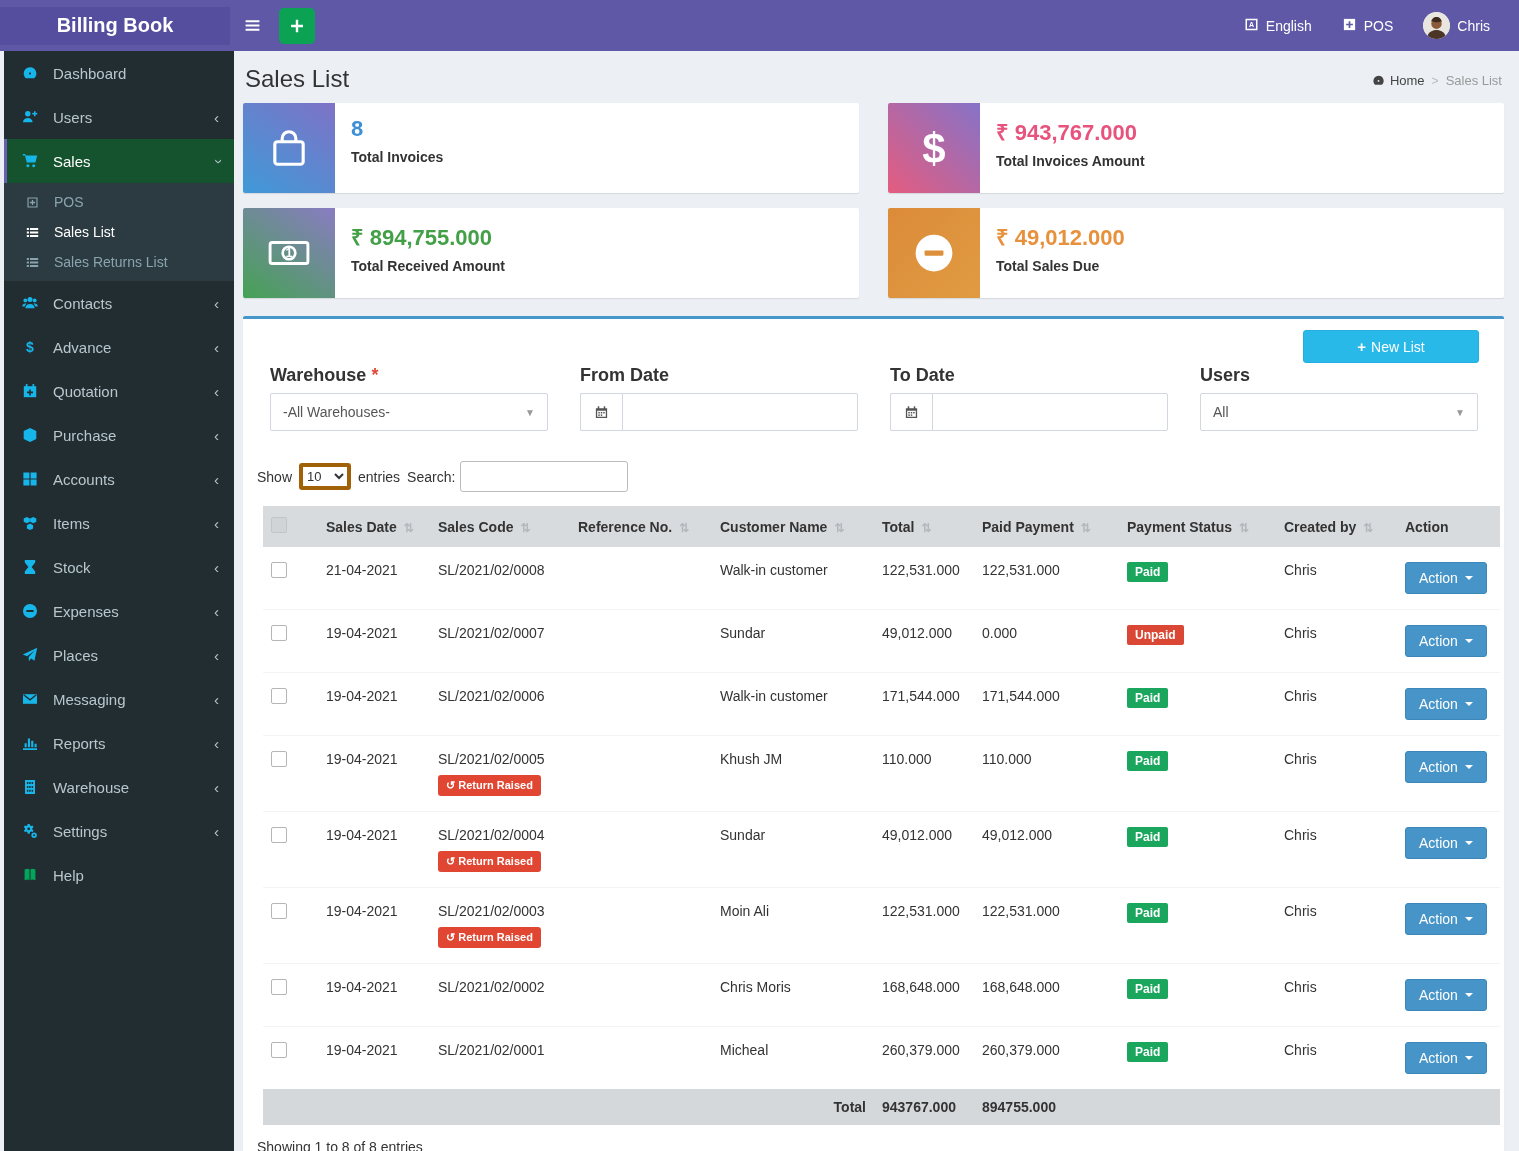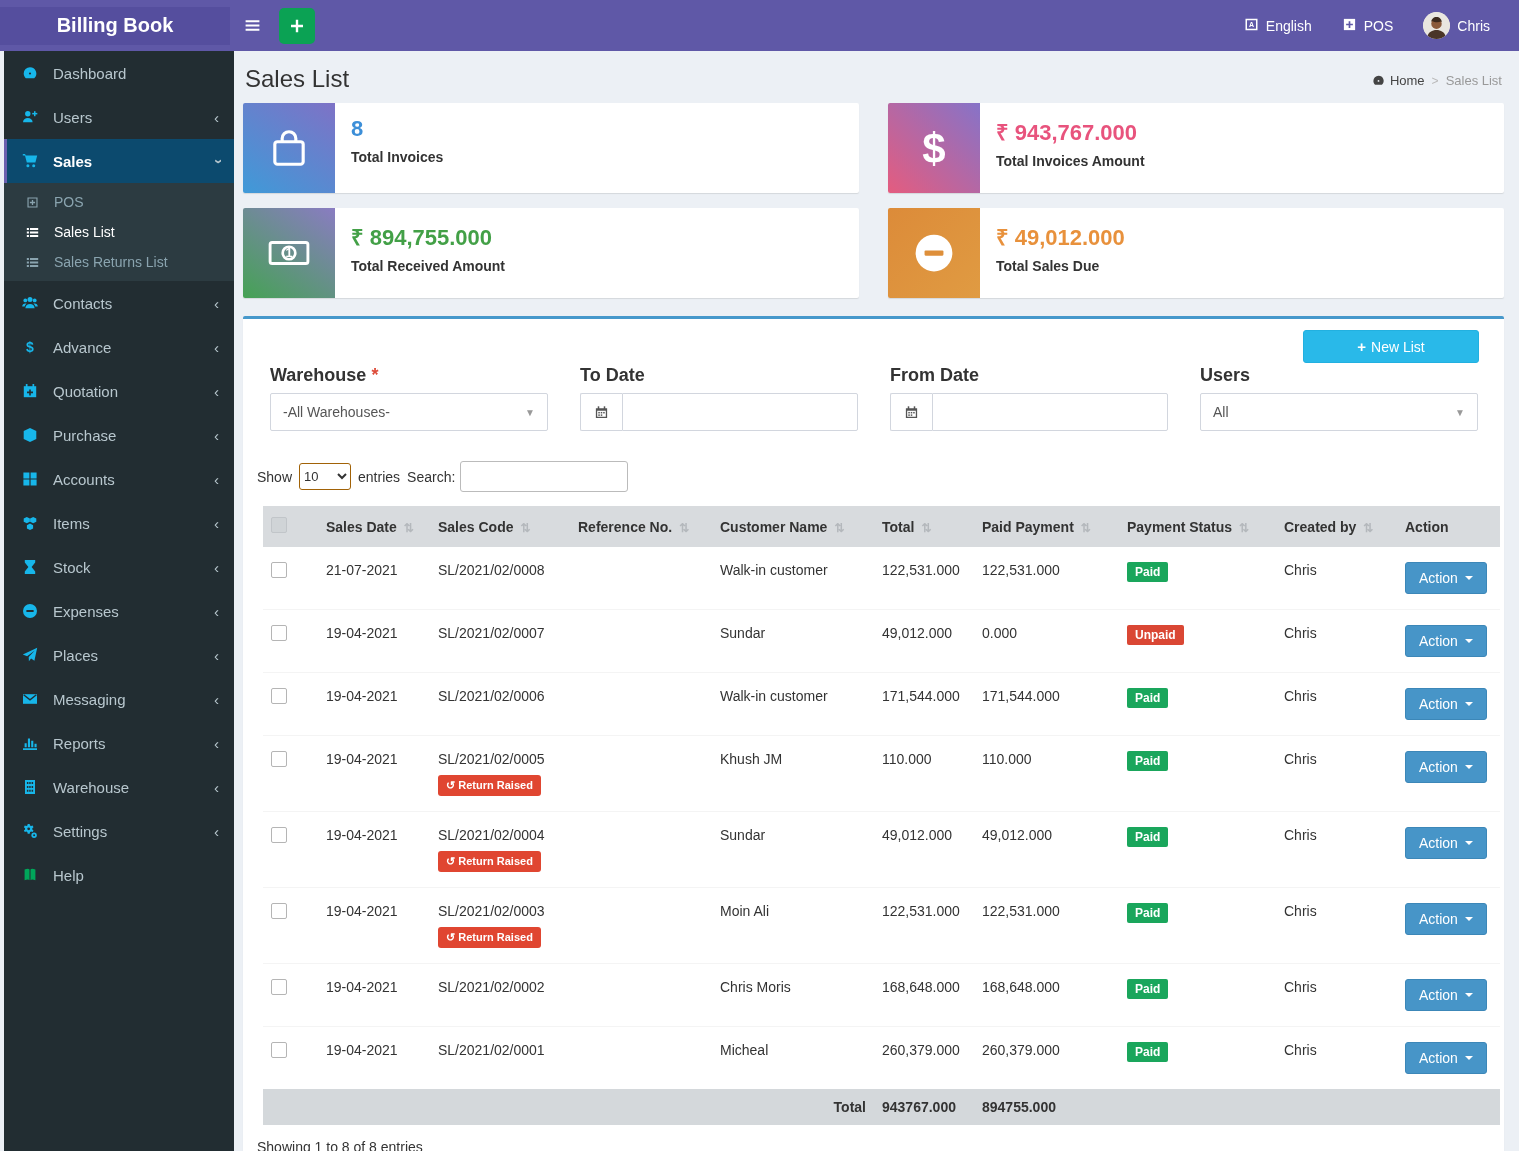--- a/index.html
+++ b/index.html
@@ -18,21 +18,21 @@
   .nav-item .icon svg { width:15px; height:15px; }
   .avatar { width:27px; height:27px; border-radius:50%; overflow:hidden; background:#e9e6e0; flex:none; }
   .avatar svg { width:27px; height:27px; }
 
   
   .sidebar { position:fixed; top:51px; left:4px; bottom:0; width:230px; background:#222d32; z-index:40; }
   .side-item { display:flex; align-items:center; height:44px; padding:0 15px; color:#b8c7ce; font-size:15px; cursor:pointer; border-left:3px solid transparent; }
   .side-item .icon { width:22px; margin-right:9px; display:flex; }
   .side-item .icon svg { width:16px; height:16px; }
   .side-item .chev { margin-left:auto; font-size:15px; color:#b8c7ce; }
-  .side-item.active { background:#0c4a6e; color:#fff; border-left-color:#6a5fad;font-weight:bold; }
+  .side-item.active { background:#14532d; color:#fff; border-left-color:#6a5fad; }
   .side-item.active .chev { transform:rotate(-90deg); display:inline-block; }
   .submenu { background:#2c3b41; padding:4px 0; }
   .sub-item { display:flex; align-items:center; height:30px; padding:0 15px 0 22px; color:#8aa4af; font-size:14px; cursor:pointer; }
   .sub-item .icon { width:20px; margin-right:8px; display:flex; }
   .sub-item .icon svg { width:13px; height:13px; }
   .sub-item.current { color:#fff; }
 
   
   .wrapper { margin-left:230px; padding-top:51px; }
   .content-header { padding:14px 15px 6px 15px; display:flex; align-items:baseline; }
@@ -62,21 +62,21 @@
   .sel { height:38px; border:1px solid #d2d6de; border-radius:2px; background:#fff; display:flex; align-items:center; padding:0 12px; color:#555; cursor:pointer; }
   .sel .caret { margin-left:auto; color:#999; font-size:10px; }
   .igroup { display:flex; height:38px; }
   .iaddon { width:42px; border:1px solid #d2d6de; border-right:none; display:flex; align-items:center; justify-content:center; background:#fff; border-radius:2px 0 0 2px; }
   .iaddon svg { width:15px; height:15px; fill:#555; }
   .igroup input { flex:1; border:1px solid #d2d6de; border-radius:0 2px 2px 0; padding:0 10px; font-family:inherit; font-size:14px; outline:none; min-width:0; }
 
   
   .controls { display:flex; align-items:center; padding:6px 14px 14px 14px; }
   .show-group { display:flex; align-items:center; gap:7px; color:#333; }
-  .show-group select { height:27px; width:52px; border:1px solid #a16207; border-radius:3px; font-family:inherit; font-size:13px; color:#333; background:#fff; }
+  .show-group select { height:27px; width:52px; border:4px solid #a16207; border-radius:3px; font-family:inherit; font-size:13px; color:#333; background:#fff; }
   .export-group { margin-left:auto; display:flex; }
   .export-btn { background:#4ac4bb; color:#fff; border:none; border-right:1px solid #3db3aa; padding:7px 13px; font-size:13px; cursor:pointer; font-family:inherit; }
   .export-btn:first-child { border-radius:3px 0 0 3px; }
   .export-btn:last-child { border-radius:0 3px 3px 0; border-right:none; }
   .search-group { display:flex; align-items:center; gap:5px; margin-left:7px; }
   .search-group input { width:168px; height:31px; border:1px solid #bbb; border-radius:3px; padding:0 8px; font-family:inherit; font-size:14px; outline:none; }
 
   
   .table-wrap { padding:0 20px; }
   table { border-collapse:collapse; table-layout:fixed; width:100%; }
@@ -418,39 +418,39 @@
 
     <div class="filters">
       <div>
         <span class="f-label"><span>Warehouse</span> <span class="req">*</span></span>
         <div class="sel">
           <span>-All Warehouses-</span>
           <span class="caret">▼</span>
         </div>
       </div>
       <div>
-        <span class="f-label">To Date</span>
+        <span class="f-label">From Date</span>
         <div class="igroup">
           <span class="iaddon">
             <svg viewBox="0 0 16 16">
                 <path fill-rule="evenodd" d="M2 3.4h12v10.4H2zm10.6 9V6.2H3.4v6.2z"></path>
                 <rect x="4" y="1.4" width="1.6" height="3"></rect>
                 <rect x="10.4" y="1.4" width="1.6" height="3"></rect>
                 <rect x="4.6" y="7.4" width="1.6" height="1.6"></rect>
                 <rect x="7.2" y="7.4" width="1.6" height="1.6"></rect>
                 <rect x="9.8" y="7.4" width="1.6" height="1.6"></rect>
                 <rect x="4.6" y="10" width="1.6" height="1.6"></rect>
                 <rect x="7.2" y="10" width="1.6" height="1.6"></rect>
               </svg>
           </span>
           <input value="" style="">
         </div>
       </div>
       <div>
-        <span class="f-label">From Date</span>
+        <span class="f-label">To Date</span>
         <div class="igroup">
           <span class="iaddon">
             <svg viewBox="0 0 16 16">
                 <path fill-rule="evenodd" d="M2 3.4h12v10.4H2zm10.6 9V6.2H3.4v6.2z"></path>
                 <rect x="4" y="1.4" width="1.6" height="3"></rect>
                 <rect x="10.4" y="1.4" width="1.6" height="3"></rect>
                 <rect x="4.6" y="7.4" width="1.6" height="1.6"></rect>
                 <rect x="7.2" y="7.4" width="1.6" height="1.6"></rect>
                 <rect x="9.8" y="7.4" width="1.6" height="1.6"></rect>
                 <rect x="4.6" y="10" width="1.6" height="1.6"></rect>
@@ -505,21 +505,21 @@
               <th><span>Total</span><span class="sort">⇅</span></th>
               <th><span>Paid Payment</span><span class="sort">⇅</span></th>
               <th><span>Payment Status</span><span class="sort">⇅</span></th>
               <th><span>Created by</span><span class="sort">⇅</span></th>
               <th><span>Action</span></th>
             </tr>
           </thead>
         <tbody id="table-body">
             <tr>
               <td><span class="cb"></span></td>
-              <td>21-07-2021</td>
+              <td>21-04-2021</td>
               <td><span>SL/2021/02/0008</span></td>
               <td></td>
               <td>Walk-in customer</td>
               <td>122,531.000</td>
               <td>122,531.000</td>
               <td><span class="badge paid">Paid</span></td>
               <td>Chris</td>
               <td><button class="action-btn">
                   <span>Action</span>
                   <span class="dcaret"></span>

